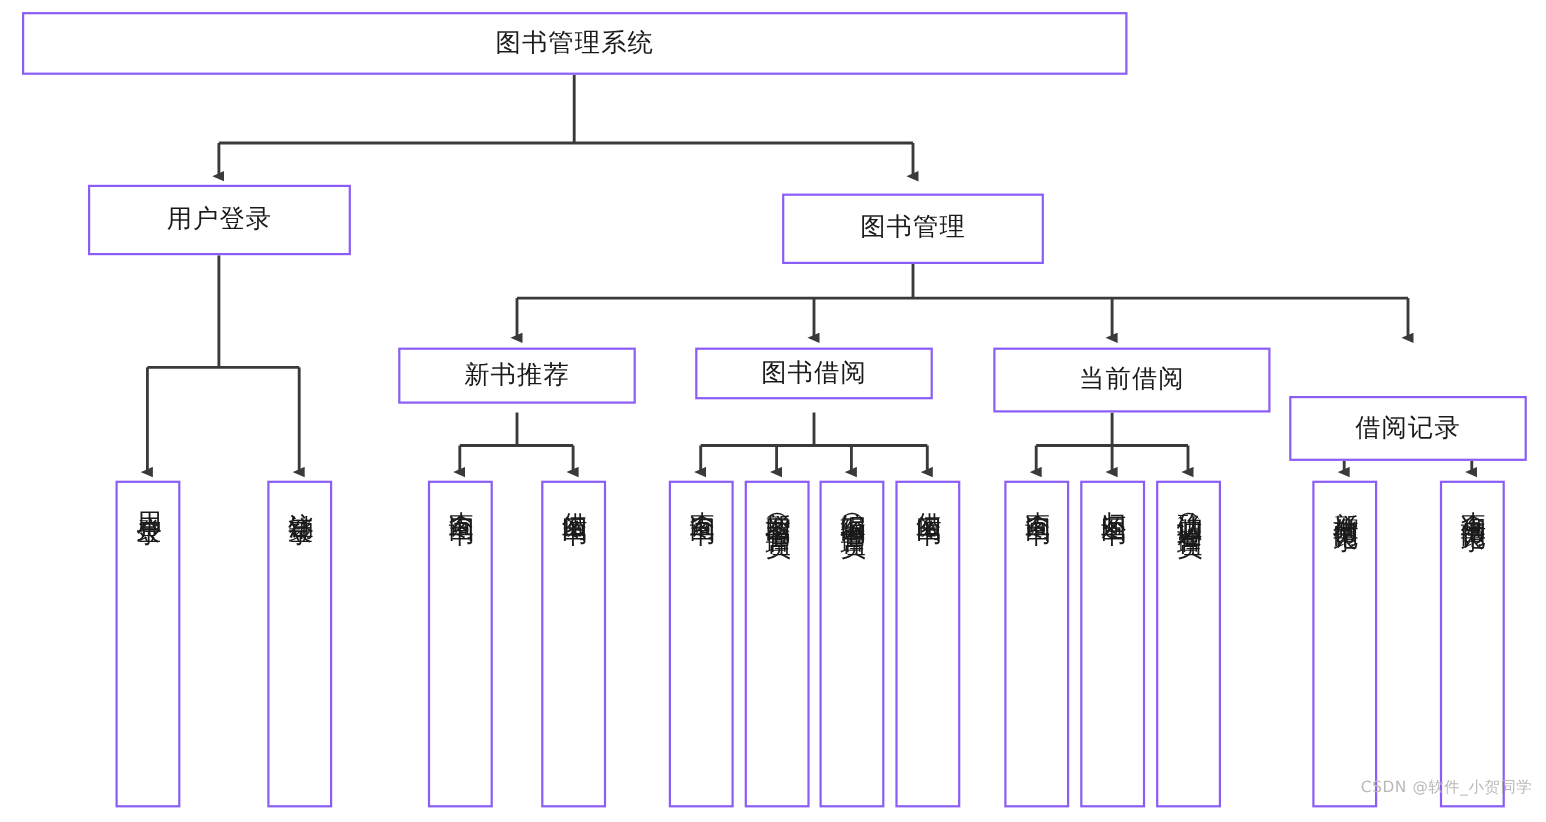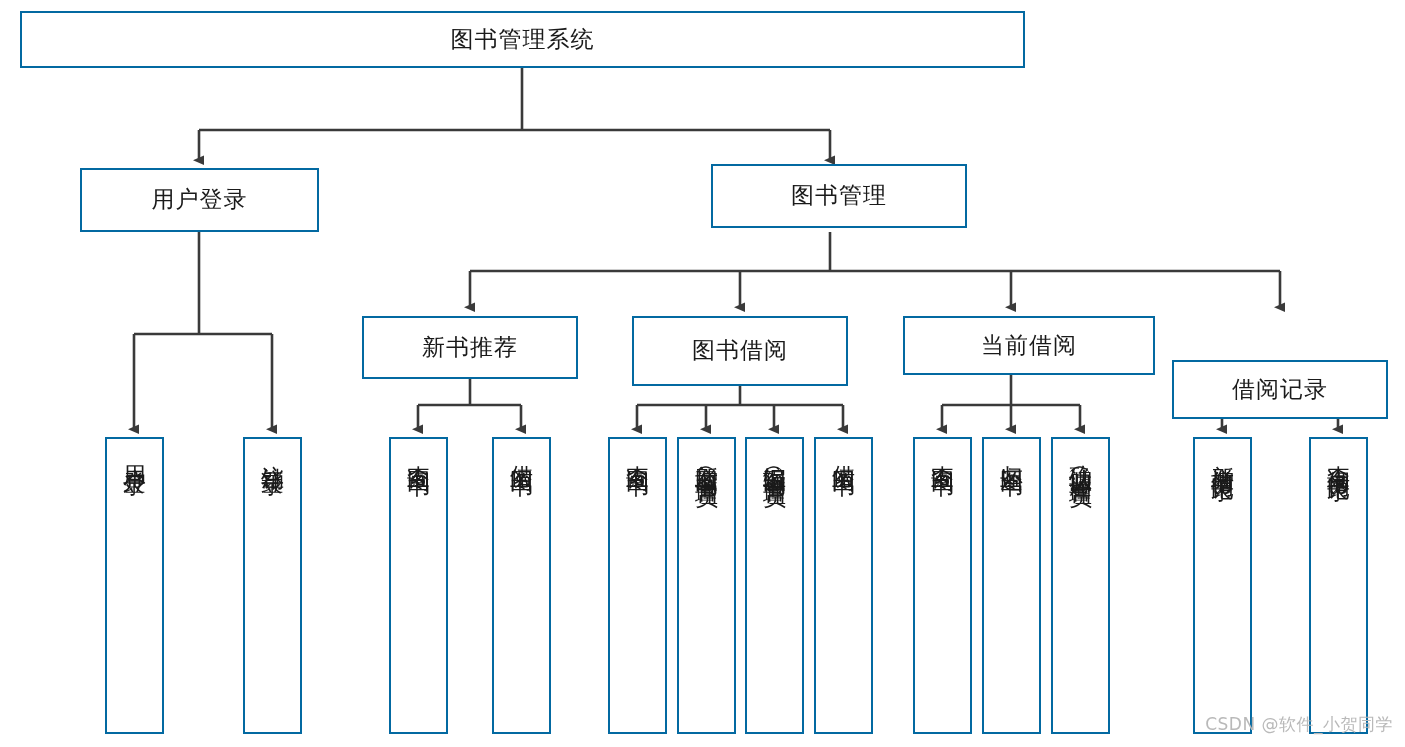--- a/index.html
+++ b/index.html
@@ -23,21 +23,21 @@
     position: absolute;
     left: 0;
     top: 0;
     width: 1405px;
     height: 747px;
   }
   .node {
     position: absolute;
     box-sizing: border-box;
     background: #ffffff;
-    border: 2px solid #0369a1;
+    border: 2px solid #8b5cf6;
     display: flex;
     align-items: center;
     justify-content: center;
     z-index: 3;
   }
   .node-label {
     font-size: 23px;
     line-height: 1.12;
     letter-spacing: 1px;
     color: #1a1a1a;
@@ -58,22 +58,22 @@
     writing-mode: vertical-rl;
     text-orientation: upright;
     font-size: 23px;
     letter-spacing: 3px;
     line-height: 1.0;
     white-space: nowrap;
   }
   .watermark {
     position: absolute;
     right: 12px;
-    bottom: 11px;
-    font-size: 17px;
+    bottom: 22px;
+    font-size: 14px;
     color: #b9b9b9;
     letter-spacing: 0.5px;
     z-index: 5;
     white-space: nowrap;
     font-family: "DejaVu Sans", "Liberation Sans", sans-serif;
     margin-top: 29px;
   }
 </style>
 </head>
 <body>
@@ -130,28 +130,28 @@
     </g>
   </svg>
 
   <div class="node h" style="left:20px; top:11px; width:1005px; height:57px;">
     <span class="node-label">图书管理系统</span>
   </div>
 
   <div class="node h" style="left:80px; top:168px; width:239px; height:64px;">
     <span class="node-label">用户登录</span>
   </div>
-  <div class="node h" style="left:711px; top:164px; width:256px; height:64px;">
+  <div class="node h" style="left:711px; top:176px; width:238px; height:64px;">
     <span class="node-label">图书管理</span>
   </div>
 
-  <div class="node h" style="left:362px; top:316px; width:216px; height:63px;">
+  <div class="node h" style="left:362px; top:316px; width:216px; height:51px;">
     <span class="node-label">新书推荐</span>
   </div>
-  <div class="node h" style="left:632px; top:316px; width:216px; height:70px;">
+  <div class="node h" style="left:632px; top:316px; width:216px; height:47px;">
     <span class="node-label">图书借阅</span>
   </div>
   <div class="node h" style="left:903px; top:316px; width:252px; height:59px;">
     <span class="node-label">当前借阅</span>
   </div>
   <div class="node h" style="left:1172px; top:316px; width:216px; height:59px;margin-top:44px;">
     <span class="node-label">借阅记录</span>
   </div>
 
   <div class="node v" style="left:105px; top:437px; width:59px; height:297px;">

